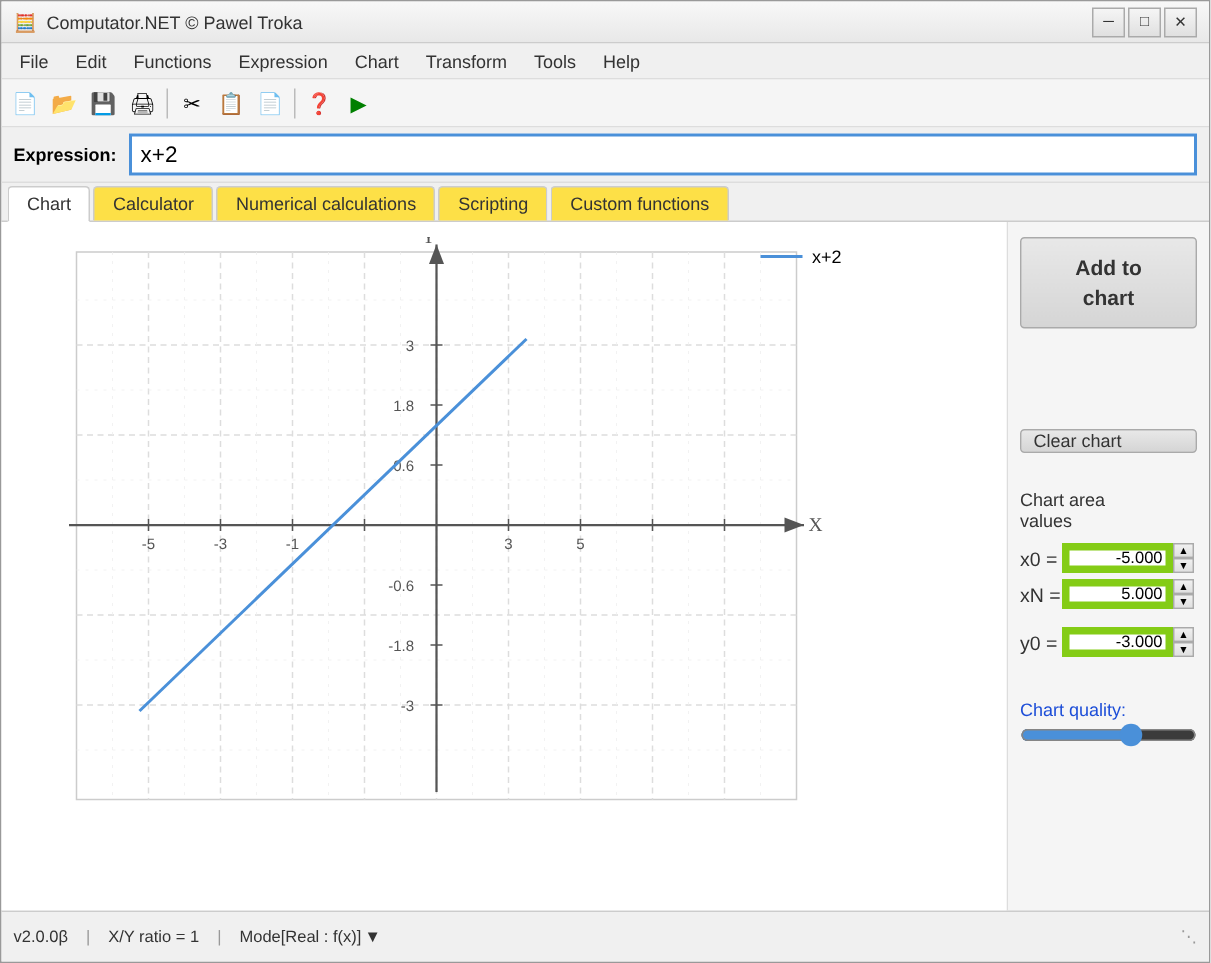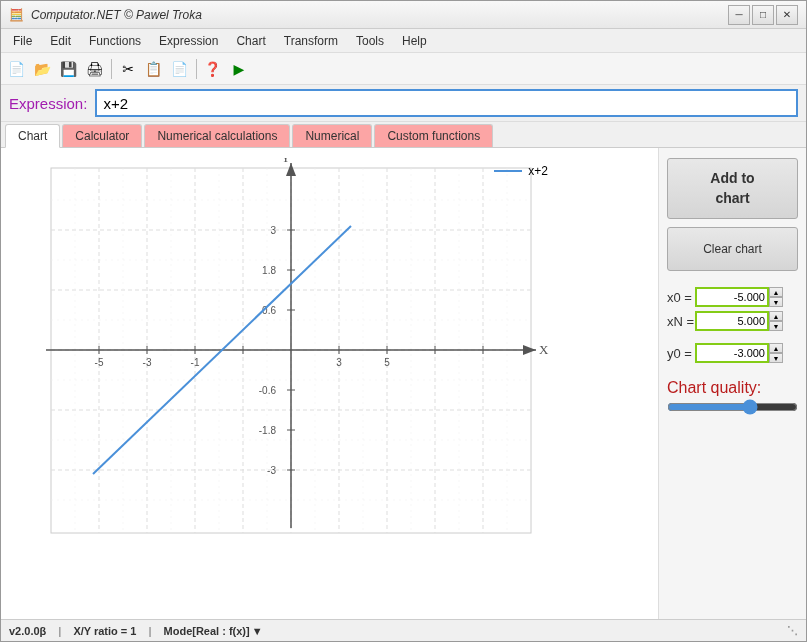--- a/index.html
+++ b/index.html
@@ -36,21 +36,20 @@
     .title-icon {
       width: 16px;
       height: 16px;
       display: flex;
       align-items: center;
       justify-content: center;
     }
     .title-text {
       font-size: 12px;
       color: #333;
-      font-style: italic;
     }
     .title-controls {
       display: flex;
       gap: 2px;
     }
     .title-btn {
       width: 22px;
       height: 20px;
       border: 1px solid #aaa;
       background: linear-gradient(to bottom, #f5f5f5, #e0e0e0);
@@ -106,23 +105,23 @@
     }
     .expression-bar {
       display: flex;
       align-items: center;
       padding: 4px 8px;
       background: #f0f0f0;
       border-bottom: 1px solid #ddd;
       gap: 8px;
     }
     .expression-label {
-      font-size: 15px;
-      font-weight: normal;
-      color: #a21caf;
+      font-size: 12px;
+      font-weight: bold;
+      color: #000000;
       white-space: nowrap;
     }
     .expression-input {
       flex: 1;
       height: 28px;
       border: 2px solid #4a90d9;
       padding: 2px 6px;
       font-size: 15px;
       outline: none;
       background: white;
@@ -130,21 +129,21 @@
     .tabs-bar {
       display: flex;
       background: #f0f0f0;
       border-bottom: 1px solid #ccc;
       padding: 2px 4px 0 4px;
     }
     .tab {
       padding: 4px 12px;
       border: 1px solid #ccc;
       border-bottom: none;
-      background: #fca5a5;
+      background: #fde047;
       cursor: pointer;
       font-size: 12px;
       color: #333;
       margin-right: 2px;
       border-radius: 3px 3px 0 0;
     }
     .tab.active {
       background: white;
       border-bottom: 1px solid white;
       margin-bottom: -1px;
@@ -171,69 +170,70 @@
       align-items: center;
       gap: 6px;
       font-size: 12px;
     }
     .legend-line {
       width: 30px;
       height: 2px;
       background: #4a90d9;
     }
     .right-panel {
-      width: 148px;
+      width: 135px;
       background: #f5f5f5;
       border-left: 1px solid #ddd;
       padding: 10px 8px;
       display: flex;
       flex-direction: column;
-      gap: 8px;
+      gap: 20px;
     }
     .btn-add-chart {
       background: linear-gradient(to bottom, #e8e8e8, #d5d5d5);
       border: 1px solid #aaa;
       border-radius: 3px;
       padding: 10px 8px;
       cursor: pointer;
       font-size: 14px;
       font-weight: bold;
       text-align: center;
       line-height: 1.4;
       color: #333;
     }
     .btn-clear-chart {
       background: linear-gradient(to bottom, #e8e8e8, #d5d5d5);
       border: 1px solid #aaa;
       border-radius: 3px;
-      padding: 14px 8px;
-      cursor: pointer;
-      font-size: 12px;
-      text-align: center;
-      color: #333;
+      padding: 0 8px;
+      cursor: pointer;
+      font-size: 12px;
+      text-align: left;
+      color: #333;
+      margin-top: 47px;
     }
     .panel-section-title {
       font-size: 12px;
       color: #333;
       margin-top: 4px;
     }
     .spin-field {
       display: flex;
       align-items: center;
       margin-bottom: 4px;
     }
     .spin-label {
       font-size: 13px;
       width: 28px;
       color: #333;
     }
     .spin-input {
       width: 74px;
       height: 20px;
-      border: 2px solid #84cc16;
+      border: 5px solid #84cc16;
       background: white;
       padding: 0 2px;
       font-size: 11px;
       text-align: right;
     }
     .spin-btns {
       display: flex;
       flex-direction: column;
     }
     .spin-btn {
@@ -242,46 +242,45 @@
       border: 1px solid #aaa;
       background: linear-gradient(to bottom, #f0f0f0, #e0e0e0);
       cursor: pointer;
       font-size: 7px;
       display: flex;
       align-items: center;
       justify-content: center;
       line-height: 1;
     }
     .chart-quality-label {
-      font-size: 16px;
-      color: #b91c1c;
+      font-size: 12px;
+      color: #1d4ed8;
       margin-top: 4px;
     }
     .slider-track {
       position: relative;
       width: 100%;
       height: 20px;
       display: flex;
       align-items: center;
     }
     .slider-input {
       width: 100%;
       accent-color: #4a90d9;
     }
     .status-bar {
-      height: 22px;
+      height: 34px;
       background: #f0f0f0;
       border-top: 1px solid #ccc;
       display: flex;
       align-items: center;
       padding: 0 8px;
       gap: 12px;
       font-size: 11px;
       color: #333;
-      font-weight: bold;
     }
     .status-sep {
       color: #999;
     }
     svg.chart-svg {
       width: 540px;
       height: 395px;
       background: white;
     }
   </style>
@@ -329,21 +328,21 @@
 
   <div class="expression-bar">
     <span class="expression-label">Expression:</span>
     <input class="expression-input" type="text" value="x+2" style="">
   </div>
 
   <div class="tabs-bar">
     <div class="tab active">Chart</div>
     <div class="tab">Calculator</div>
     <div class="tab">Numerical calculations</div>
-    <div class="tab">Numerical</div>
+    <div class="tab">Scripting</div>
     <div class="tab">Custom functions</div>
   </div>
 
   <div class="main-content">
 
     <div class="chart-area">
       
       <div class="legend" style="position:absolute; top:16px; right:110px; display:flex; align-items:center; gap:6px; font-size:12px; z-index:10;">
         <div class="legend-line" style="width:28px;height:2px;background:#4a90d9;"></div>
         <span>x+2</span>
@@ -440,20 +439,21 @@
     </div>
 
     <div class="right-panel">
       <button class="btn-add-chart">
         <span>Add to<br>chart</span>
       </button>
 
       <button class="btn-clear-chart">Clear chart</button>
 
       <div>
+        <div class="panel-section-title">Chart area<br>values</div>
 
         <div style="margin-top:8px;">
           <div class="spin-field">
             <span class="spin-label">x0 =</span>
             <input class="spin-input" type="text" value="-5.000" style="">
             <div class="spin-btns">
               <button class="spin-btn">▲</button>
               <button class="spin-btn">▼</button>
             </div>
           </div>

